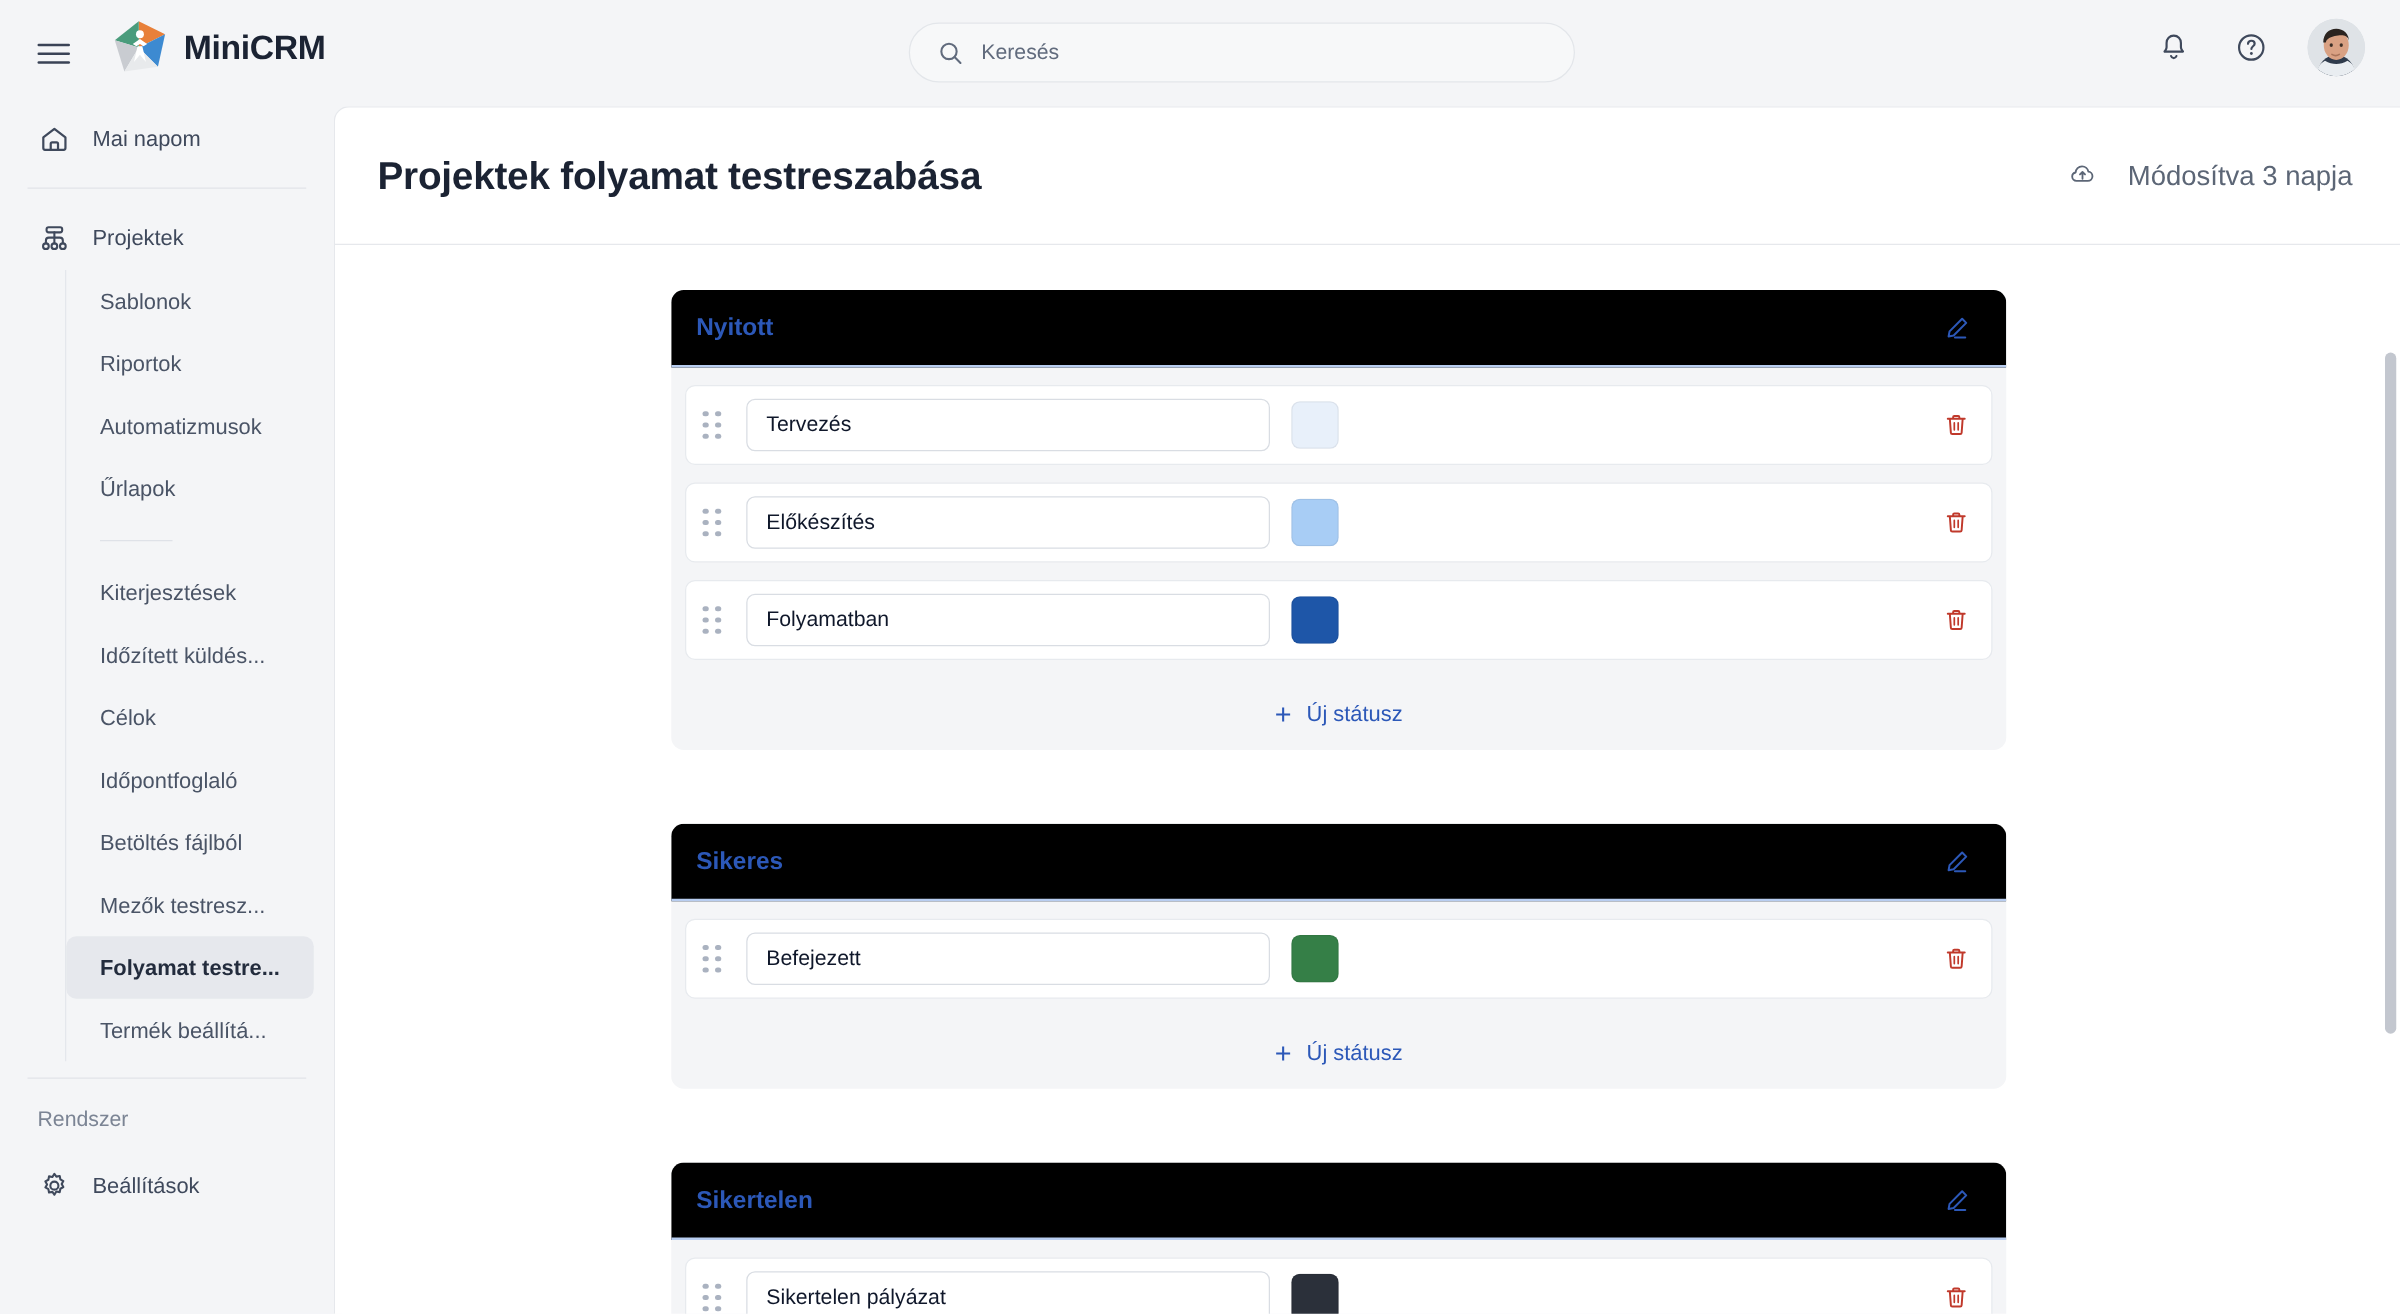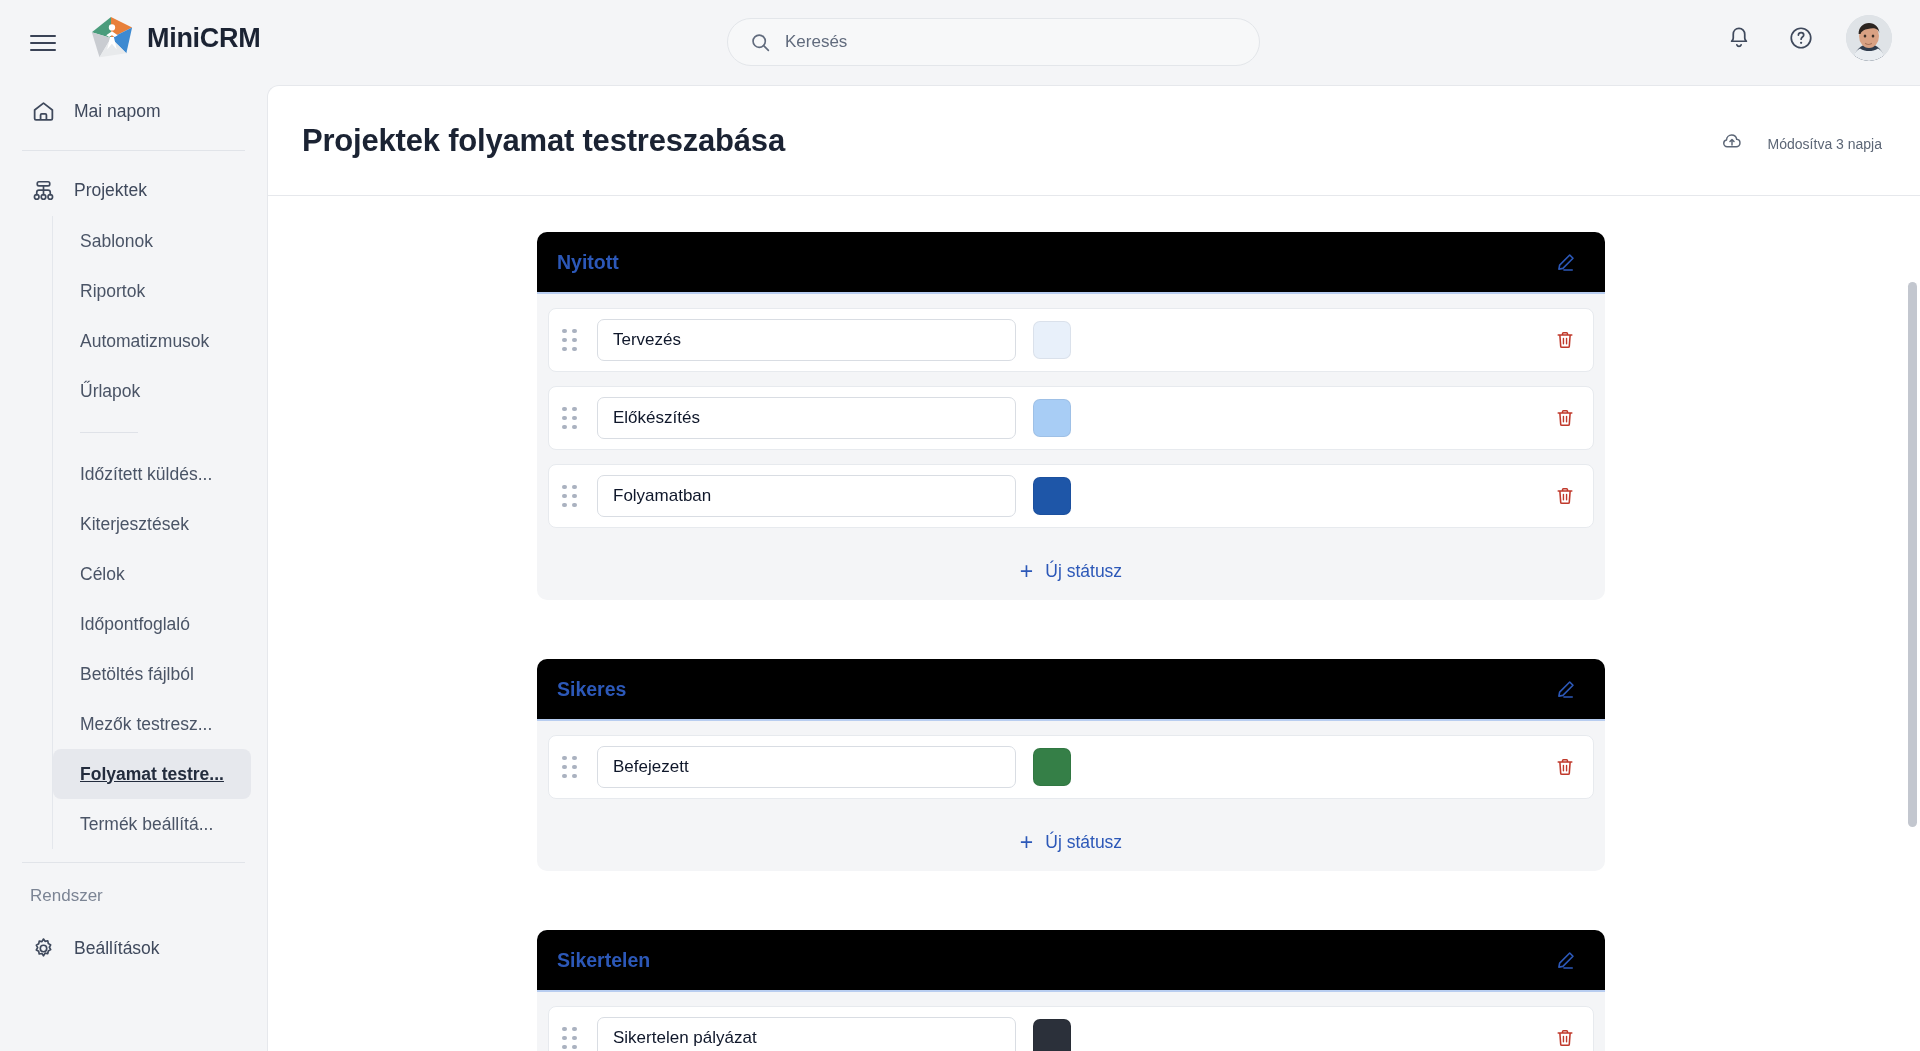--- a/index.html
+++ b/index.html
@@ -109,21 +109,20 @@
     font-size: 17.5px;
     color: #4a5466;
     cursor: pointer;
     border-radius: 8px;
     margin-right: 16px;
   }
   .sub-row.active {
     background: #e6e8ed;
     color: #232c3d;
     font-weight: bold;
-    text-decoration: underline;
   }
   .mini-sep {
     height: 1px; width: 58px;
     background: #dfe2e8;
     margin: 16px 0 16px 27px;
   }
   .section-label {
     font-size: 17px; color: #7b8494;
     padding-left: 30px;
     margin-top: 8px; margin-bottom: 6px;
@@ -146,22 +145,22 @@
     border-bottom: 1px solid #e6e8ec;
     display: flex; align-items: center;
     padding: 0 38px 0 34px;
     justify-content: space-between;
   }
   .page-title {
     font-size: 31px; font-weight: bold;
     color: #1b2333; letter-spacing: -0.2px;
   }
   .modified {
-    display: flex; align-items: flex-end; gap: 25px;
-    color: #5c6676; font-size: 14px;
+    display: flex; align-items: flex-start; gap: 25px;
+    color: #5c6676; font-size: 22px;
   }
 
   .scrollarea {
     position: relative;
     height: 856px;
     overflow: hidden;
     background: #fff;
   }
   .canvas {
     position: relative;
@@ -372,24 +371,24 @@
     <div class="sub-row">
       <span>Automatizmusok</span>
     </div>
     <div class="sub-row">
       <span>Űrlapok</span>
     </div>
 
     <div class="mini-sep"></div>
 
     <div class="sub-row">
+      <span>Kiterjesztések</span>
+    </div>
+    <div class="sub-row">
       <span>Időzített küldés...</span>
-    </div>
-    <div class="sub-row">
-      <span>Kiterjesztések</span>
     </div>
     <div class="sub-row">
       <span>Célok</span>
     </div>
     <div class="sub-row">
       <span>Időpontfoglaló</span>
     </div>
     <div class="sub-row">
       <span>Betöltés fájlból</span>
     </div>

